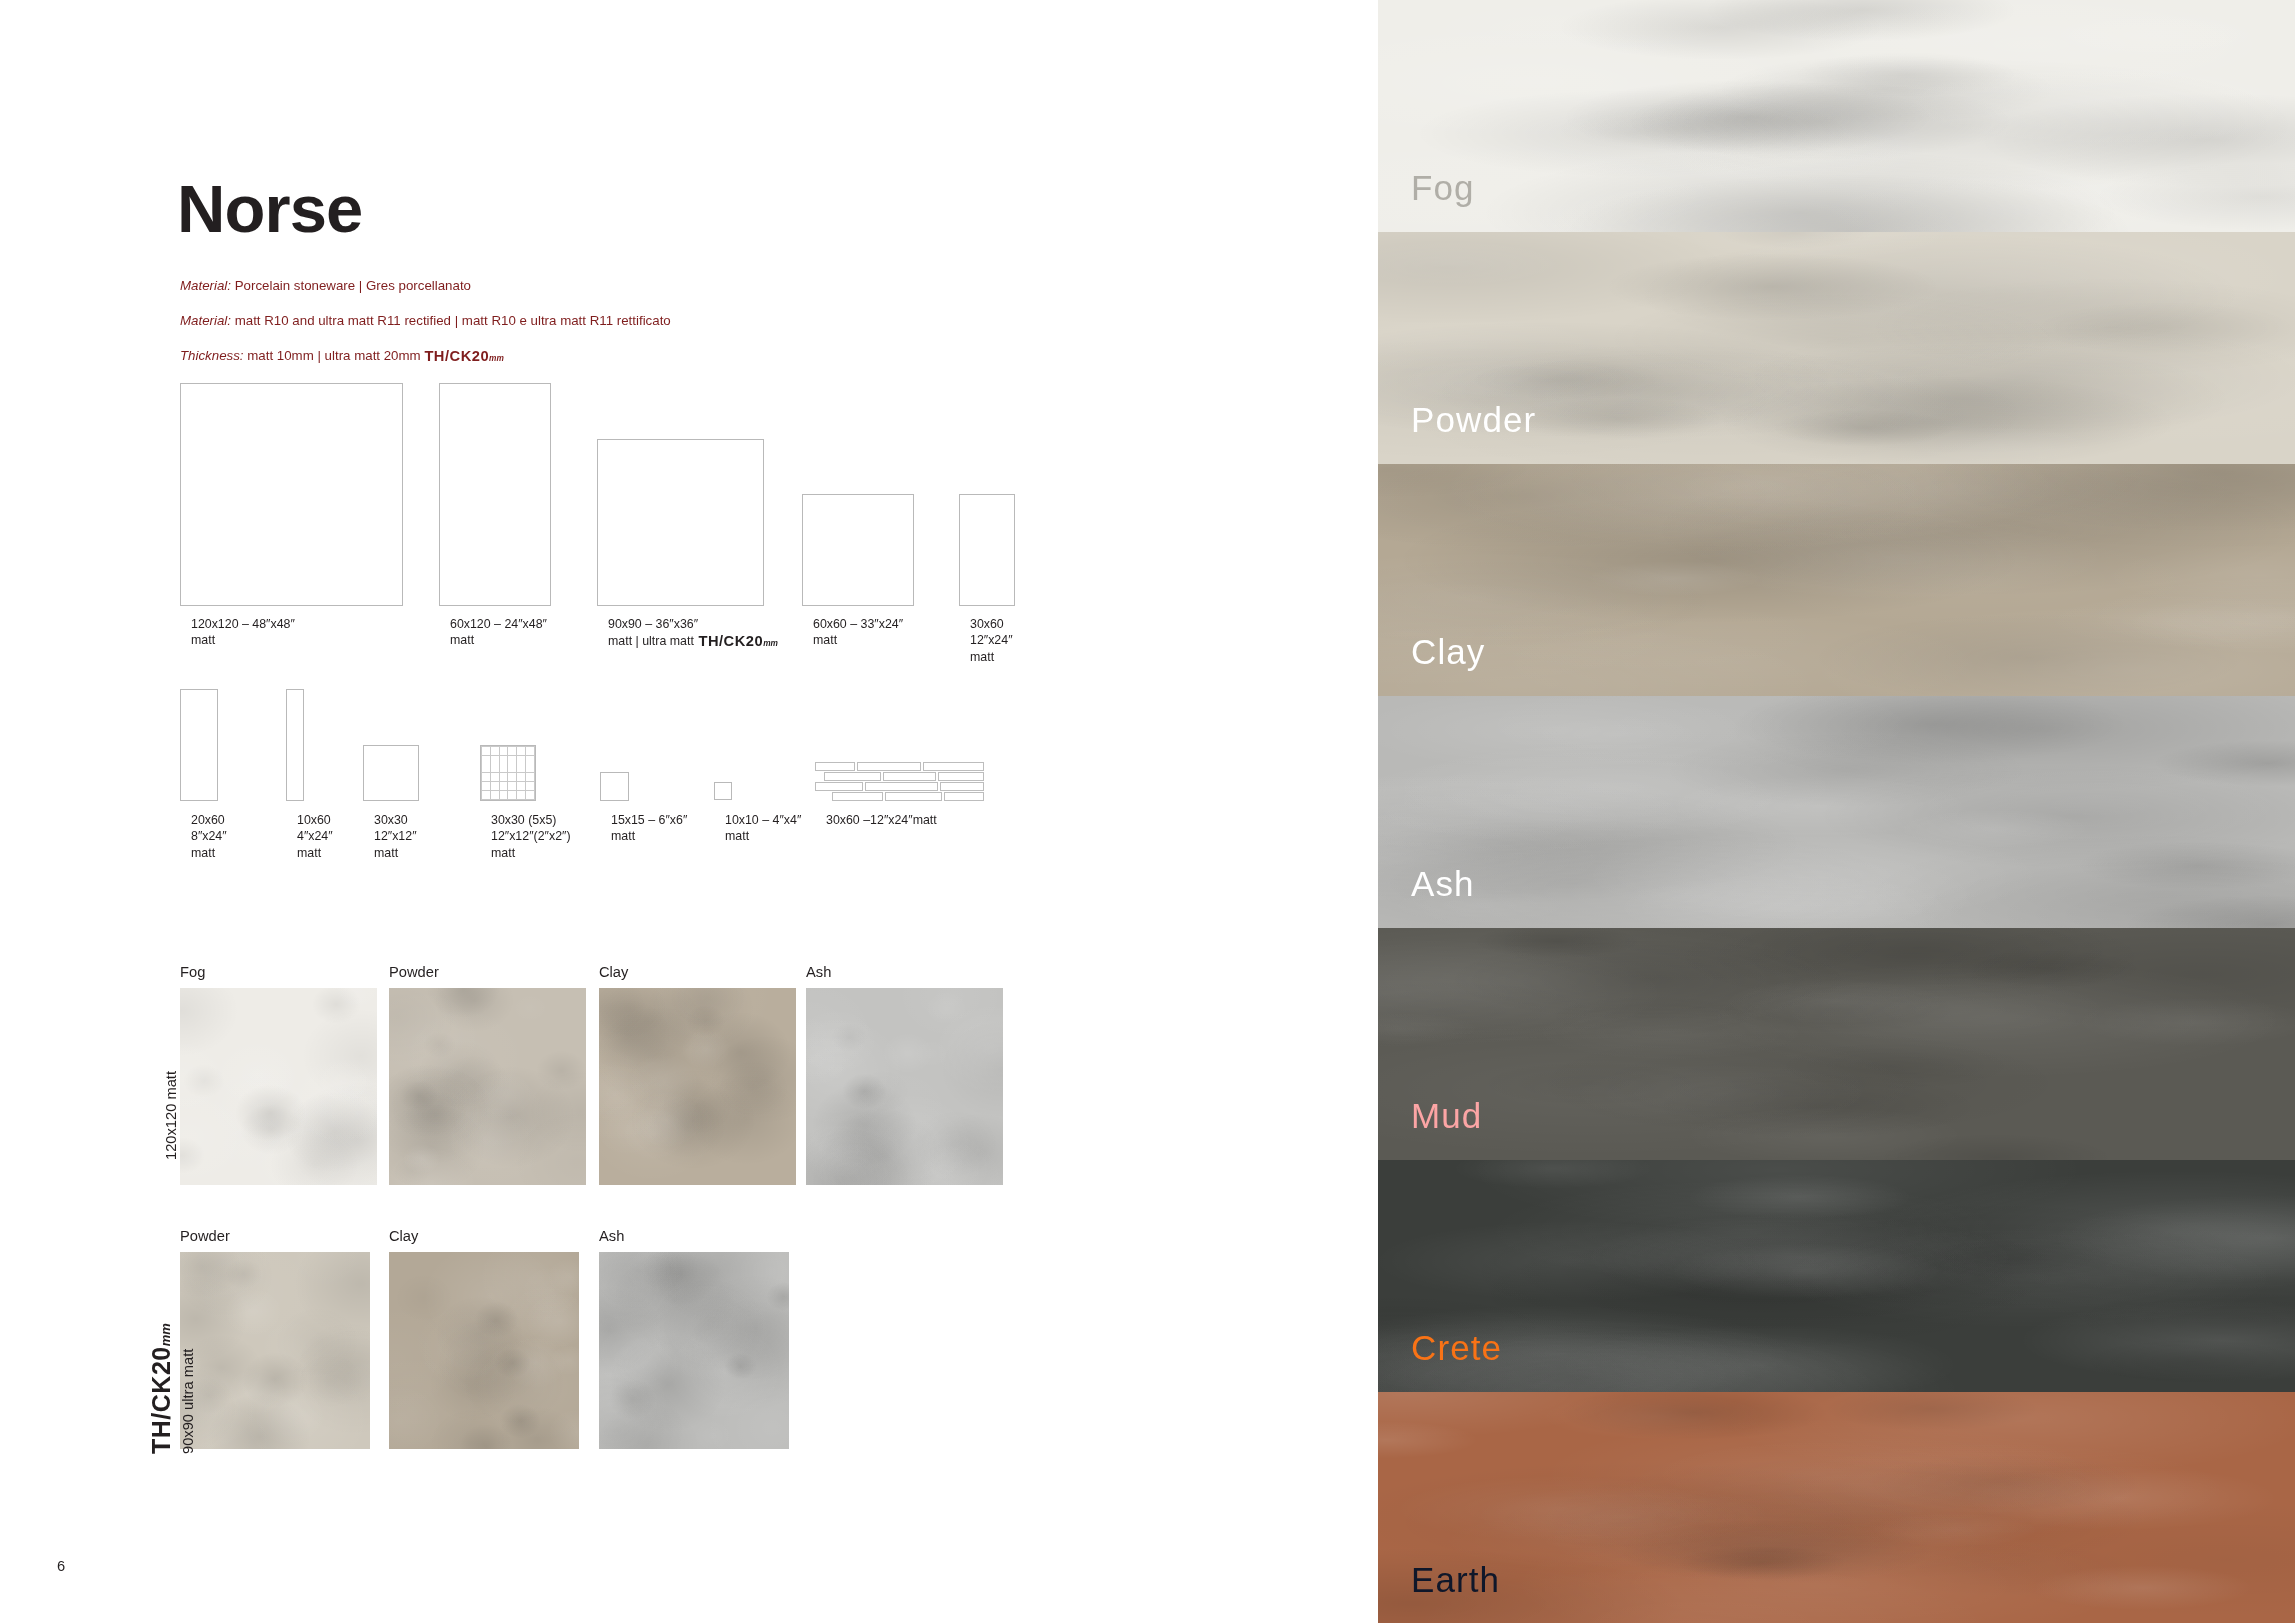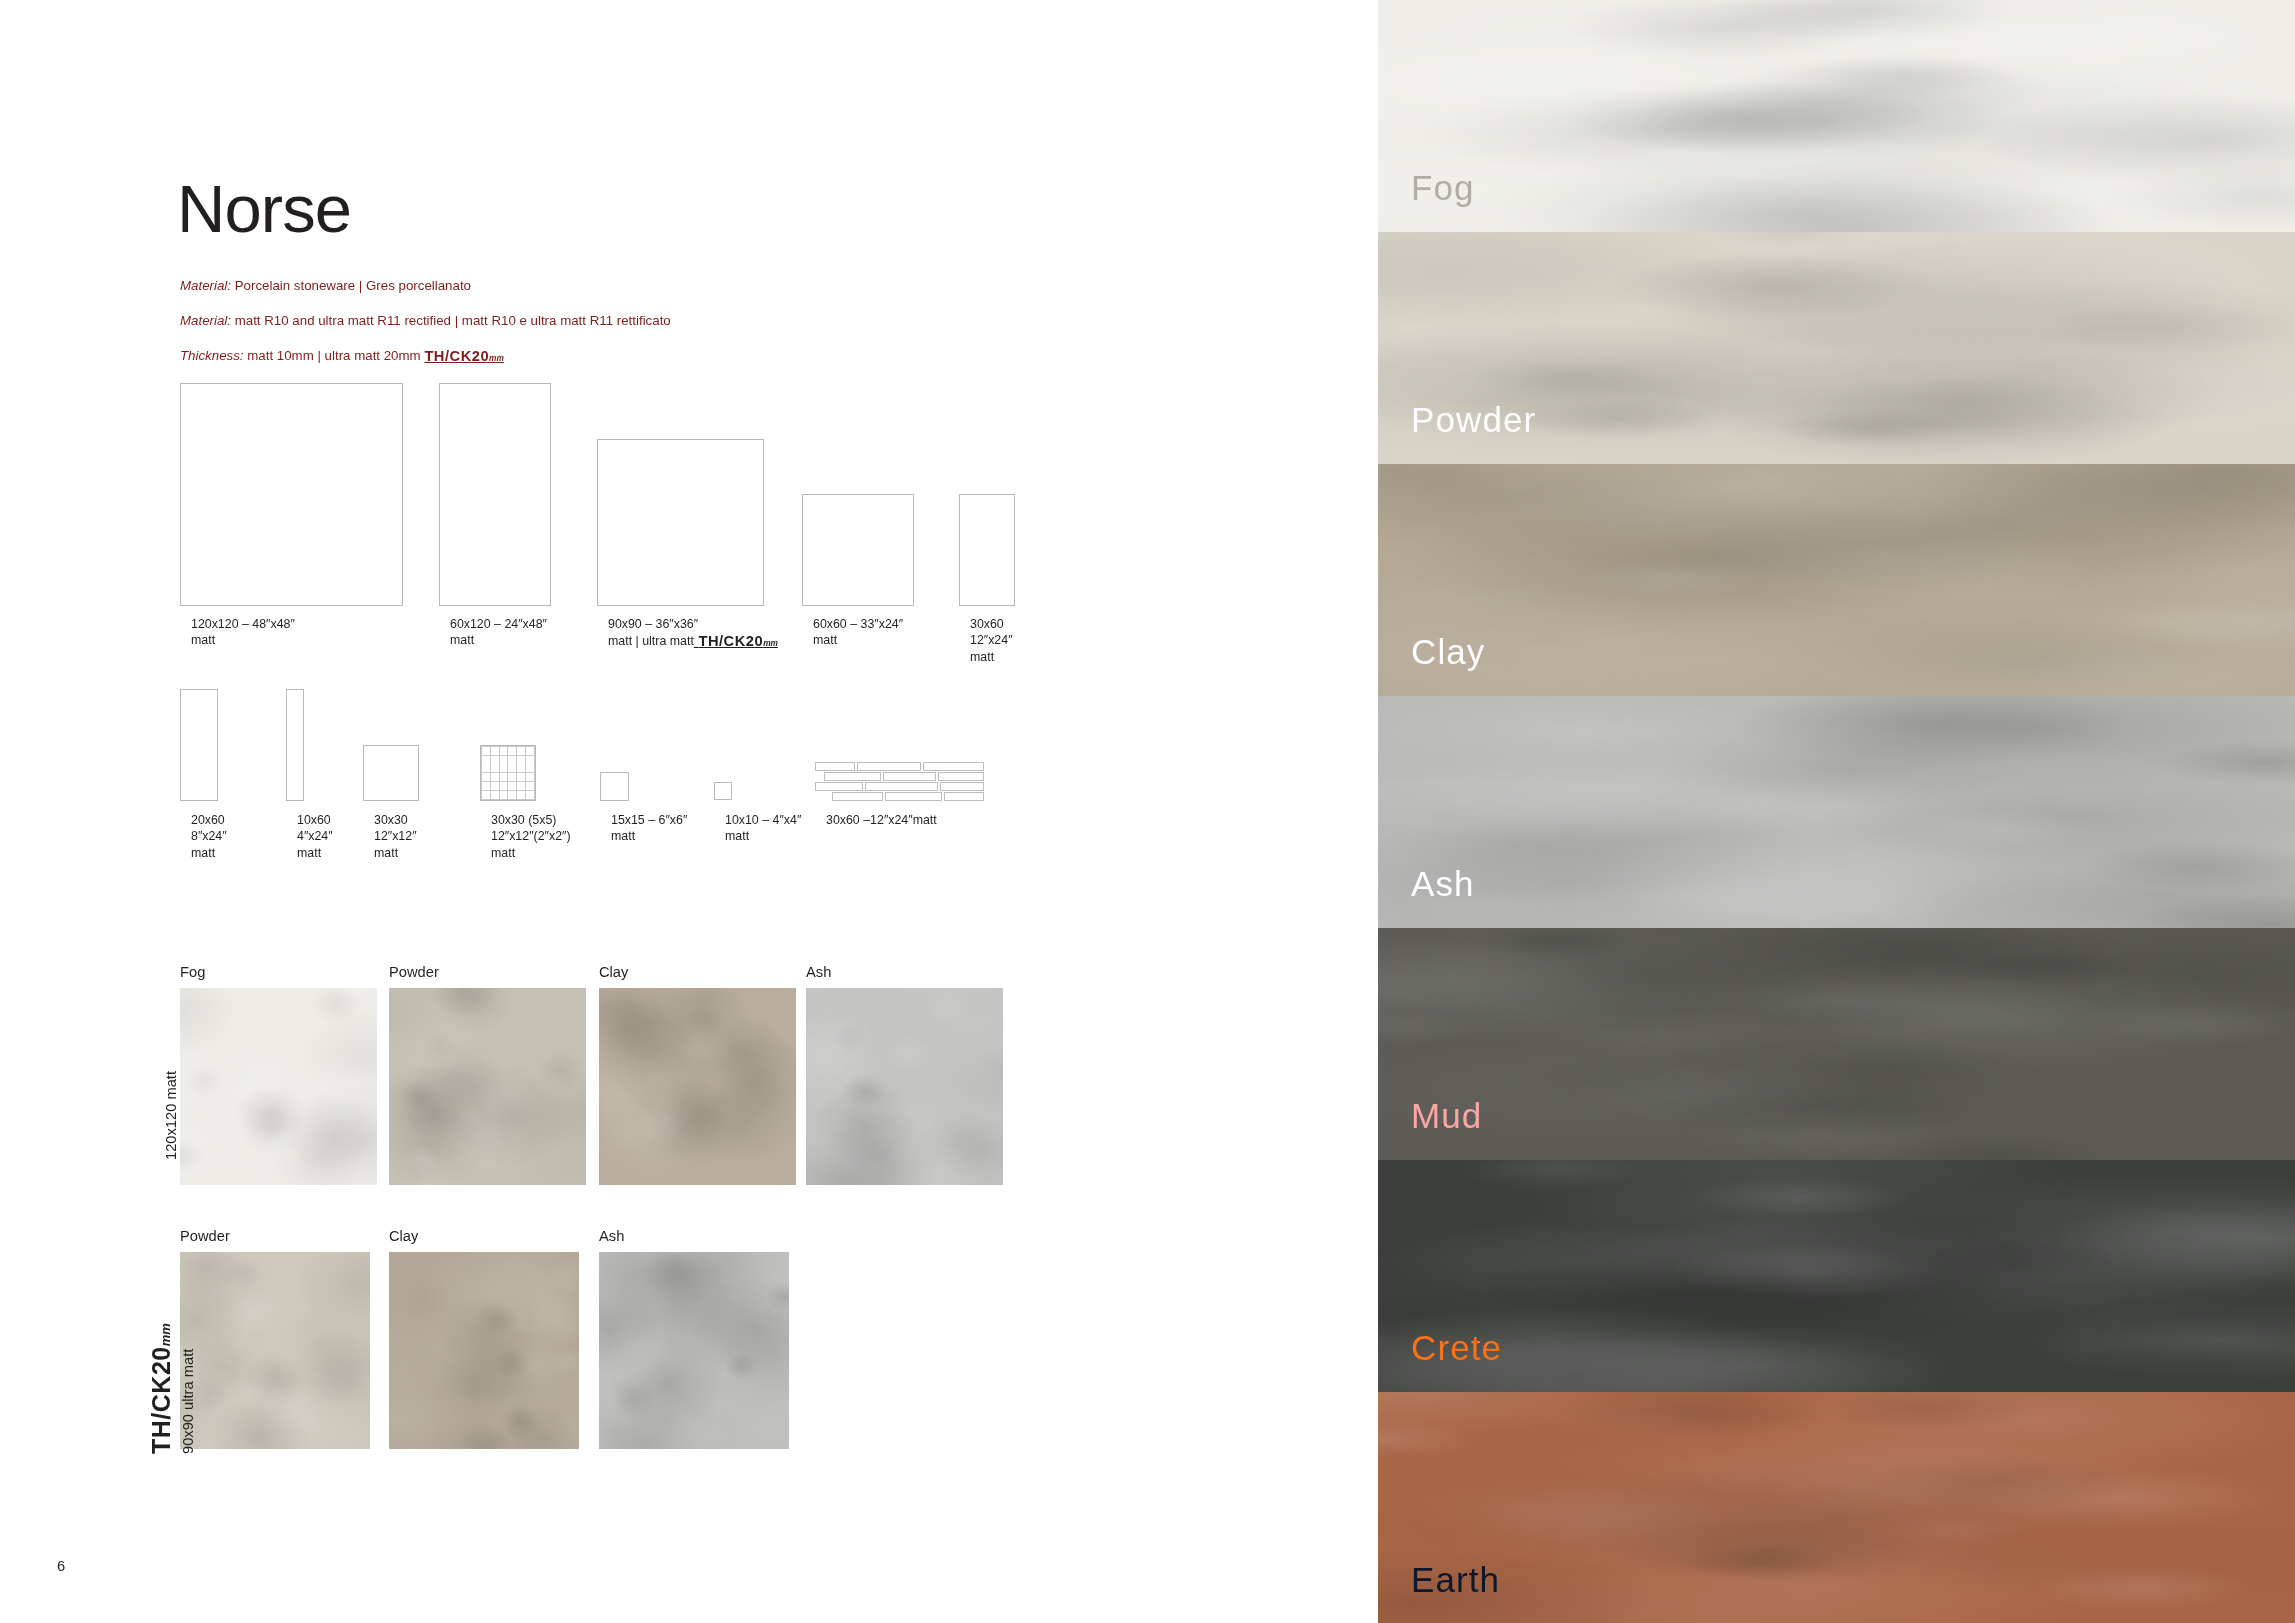--- a/index.html
+++ b/index.html
@@ -27,31 +27,31 @@
     position:absolute; left:33px; bottom:24px;
     font-size:35px; letter-spacing:1.1px; font-weight:400;
     font-family:"Liberation Sans", sans-serif;
   }
 
   
   .left { position:absolute; top:0; left:0; width:1377px; height:1624px; }
 
   .title {
     position:absolute; left:177px; top:170px;
-    font-size:67px; font-weight:400; letter-spacing:-0.9px; color:#231f20;
+    font-size:67px; font-weight:700; letter-spacing:-0.9px; color:#231f20;
     font-family:"Liberation Sans", sans-serif;
   }
   .meta { position:absolute; left:180px; font-size:13.3px; color:#7f1d1d; white-space:nowrap; }
   .meta i { font-style:italic; }
   .meta.m1 { top:278px; }
   .meta.m2 { top:313px; }
   .meta.m3 { top:348px; }
 
   .thick-inline {
-    font-weight:700; letter-spacing:0.5px; font-size:14.7px; vertical-align:-0.9px;text-decoration:underline;
+    font-weight:700; letter-spacing:0.5px; font-size:14.7px; vertical-align:-0.9px;
   }
   .thick-inline .num { font-weight:700; }
   .thick-inline .mm { font-size:8.3px; font-style:italic; letter-spacing:0; }
 
   
   .box { position:absolute; border:0.9px solid #b9b9b9; background:#fff; box-sizing:border-box; }
   .cap { position:absolute; font-size:12.4px; line-height:1.32; color:#231f20; white-space:pre-line;margin-left:11px; }
 
   
   .mosaic { position:absolute; box-sizing:border-box; border:0.9px solid #b9b9b9; background:

